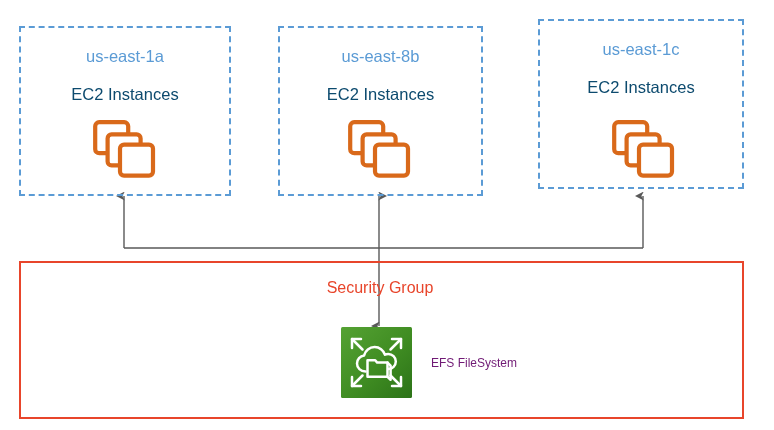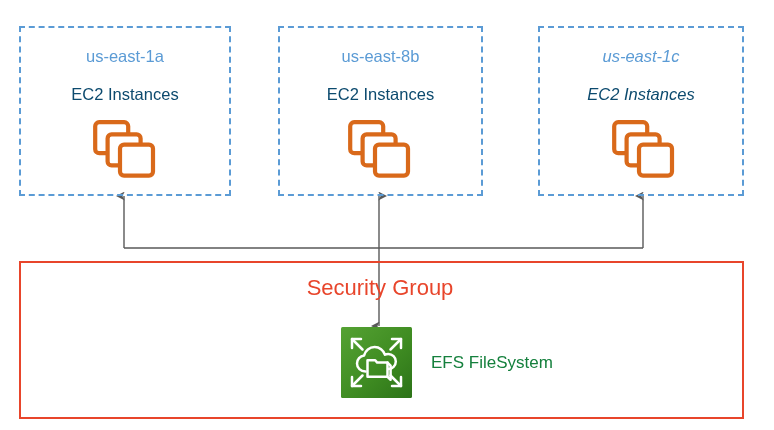--- a/index.html
+++ b/index.html
@@ -68,36 +68,36 @@
   .sg-box {
     position: absolute;
     box-sizing: border-box;
     border: 2px solid #E8452B;
     background: transparent;
   }
   .sg-title {
     position: absolute;
     text-align: center;
     color: #E8452B;
-    font-size: 22px;
+    font-size: 16px;
     line-height: 20px;
     white-space: nowrap;
   }
 
   
   .efs-icon {
     position: absolute;
     width: 71px;
     height: 71px;
   }
   .efs-icon svg { display: block; }
   .efs-label {
     position: absolute;
-    color: #15803d;
-    font-size: 17px;
+    color: #701a75;
+    font-size: 12px;
     line-height: 22px;
     white-space: nowrap;
   }
 </style>
 </head>
 <body>
 
 <div id="canvas">
 
   <svg id="wires" viewBox="0 0 774 430" width="774" height="430">
@@ -141,21 +141,21 @@
     <div class="az-subtitle">EC2 Instances</div>
   </div>
   <div class="ec2-icon" style="left:348px; top:120px;">
     <svg viewBox="0 0 64 58" width="64" height="58">
       <rect x="2.2" y="2.2" width="33" height="31" rx="4" ry="4" fill="#ffffff" stroke="#D9691A" stroke-width="4.2"></rect>
       <rect x="14.6" y="14.4" width="33" height="31" rx="4" ry="4" fill="#ffffff" stroke="#D9691A" stroke-width="4.2"></rect>
       <rect x="27" y="24.6" width="33" height="31" rx="4" ry="4" fill="#ffffff" stroke="#D9691A" stroke-width="4.2"></rect>
     </svg>
   </div>
 
-  <div class="az-box" style="left:538px; top:26px; width:206px; height:170px;font-style:italic;">
+  <div class="az-box" style="left:538px; top:19px; width:206px; height:170px;">
     <div class="az-title">us-east-1c</div>
     <div class="az-subtitle">EC2 Instances</div>
   </div>
   <div class="ec2-icon" style="left:612px; top:120px;">
     <svg viewBox="0 0 64 58" width="64" height="58">
       <rect x="2.2" y="2.2" width="33" height="31" rx="4" ry="4" fill="#ffffff" stroke="#D9691A" stroke-width="4.2"></rect>
       <rect x="14.6" y="14.4" width="33" height="31" rx="4" ry="4" fill="#ffffff" stroke="#D9691A" stroke-width="4.2"></rect>
       <rect x="27" y="24.6" width="33" height="31" rx="4" ry="4" fill="#ffffff" stroke="#D9691A" stroke-width="4.2"></rect>
     </svg>
   </div>

